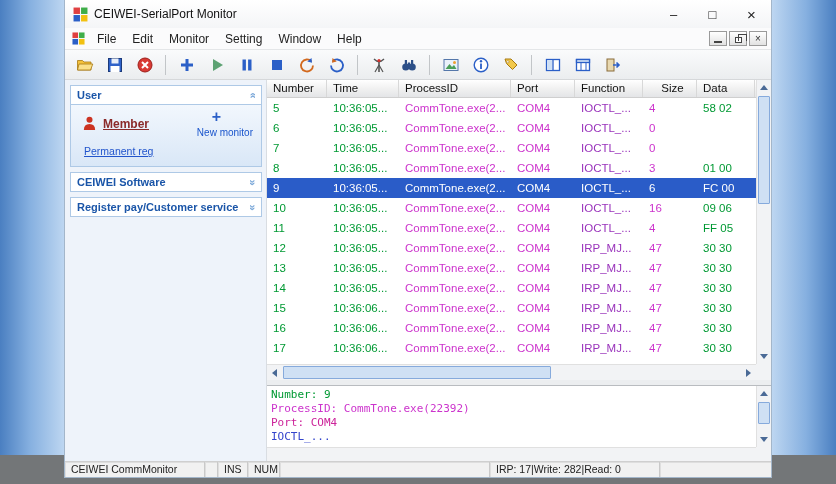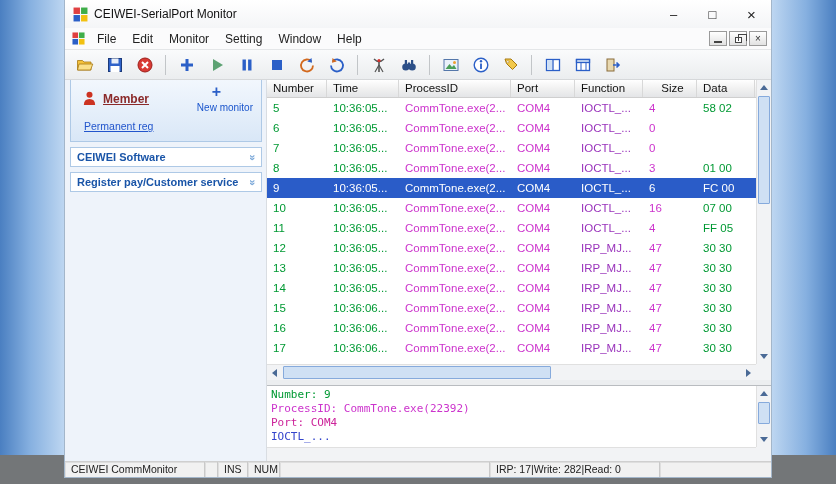--- a/index.html
+++ b/index.html
@@ -268,20 +268,24 @@
       <svg width="18" height="18" viewBox="0 0 18 18">
         <rect x="3" y="3" width="7" height="12" fill="#e8d8b0" stroke="#8a6d3b"></rect>
         <path d="M9 9 h6 M12.5 6.5 L15 9 L12.5 11.5" stroke="#2b5fc7" stroke-width="1.6" fill="none"></path>
       </svg>
     </div>
   </div>
 
   <div class="main">
 
     <div class="sidebar">
+      <div class="side-header">
+        <span class="lbl">User</span>
+        <span class="chev up">»</span>
+      </div>
       <div class="member-panel">
         <svg class="member-icon" viewBox="0 0 18 18">
           <circle cx="9" cy="5" r="3.2" fill="#cc3322"></circle>
           <path d="M3 16 Q3 9.5 9 9.5 Q15 9.5 15 16 Z" fill="#cc3322"></path>
         </svg>
         <span class="member-name">Member</span>
         <span class="plus-glyph">+</span>
         <span class="new-monitor">New monitor</span>
         <span class="permanent-reg">Permanent reg</span>
       </div>
@@ -356,21 +360,21 @@
                   <div class="td c-size" style="width: 54px;">6</div>
                   <div class="td c-data" style="width: 58px;">FC 00</div>
                 </div>
                 <div class="tr">
                   <div class="td c-num" style="width: 60px;">10</div>
                   <div class="td c-time" style="width: 72px;">10:36:05...</div>
                   <div class="td c-proc" style="width: 112px;">CommTone.exe(2...</div>
                   <div class="td c-port" style="width: 64px;">COM4</div>
                   <div class="td c-func" style="width: 68px;">IOCTL_...</div>
                   <div class="td c-size" style="width: 54px;">16</div>
-                  <div class="td c-data" style="width: 58px;">07 00</div>
+                  <div class="td c-data" style="width: 58px;">09 06</div>
                 </div>
                 <div class="tr">
                   <div class="td c-num" style="width: 60px;">11</div>
                   <div class="td c-time" style="width: 72px;">10:36:05...</div>
                   <div class="td c-proc" style="width: 112px;">CommTone.exe(2...</div>
                   <div class="td c-port" style="width: 64px;">COM4</div>
                   <div class="td c-func" style="width: 68px;">IOCTL_...</div>
                   <div class="td c-size" style="width: 54px;">4</div>
                   <div class="td c-data" style="width: 58px;">FF 05</div>
                 </div>

